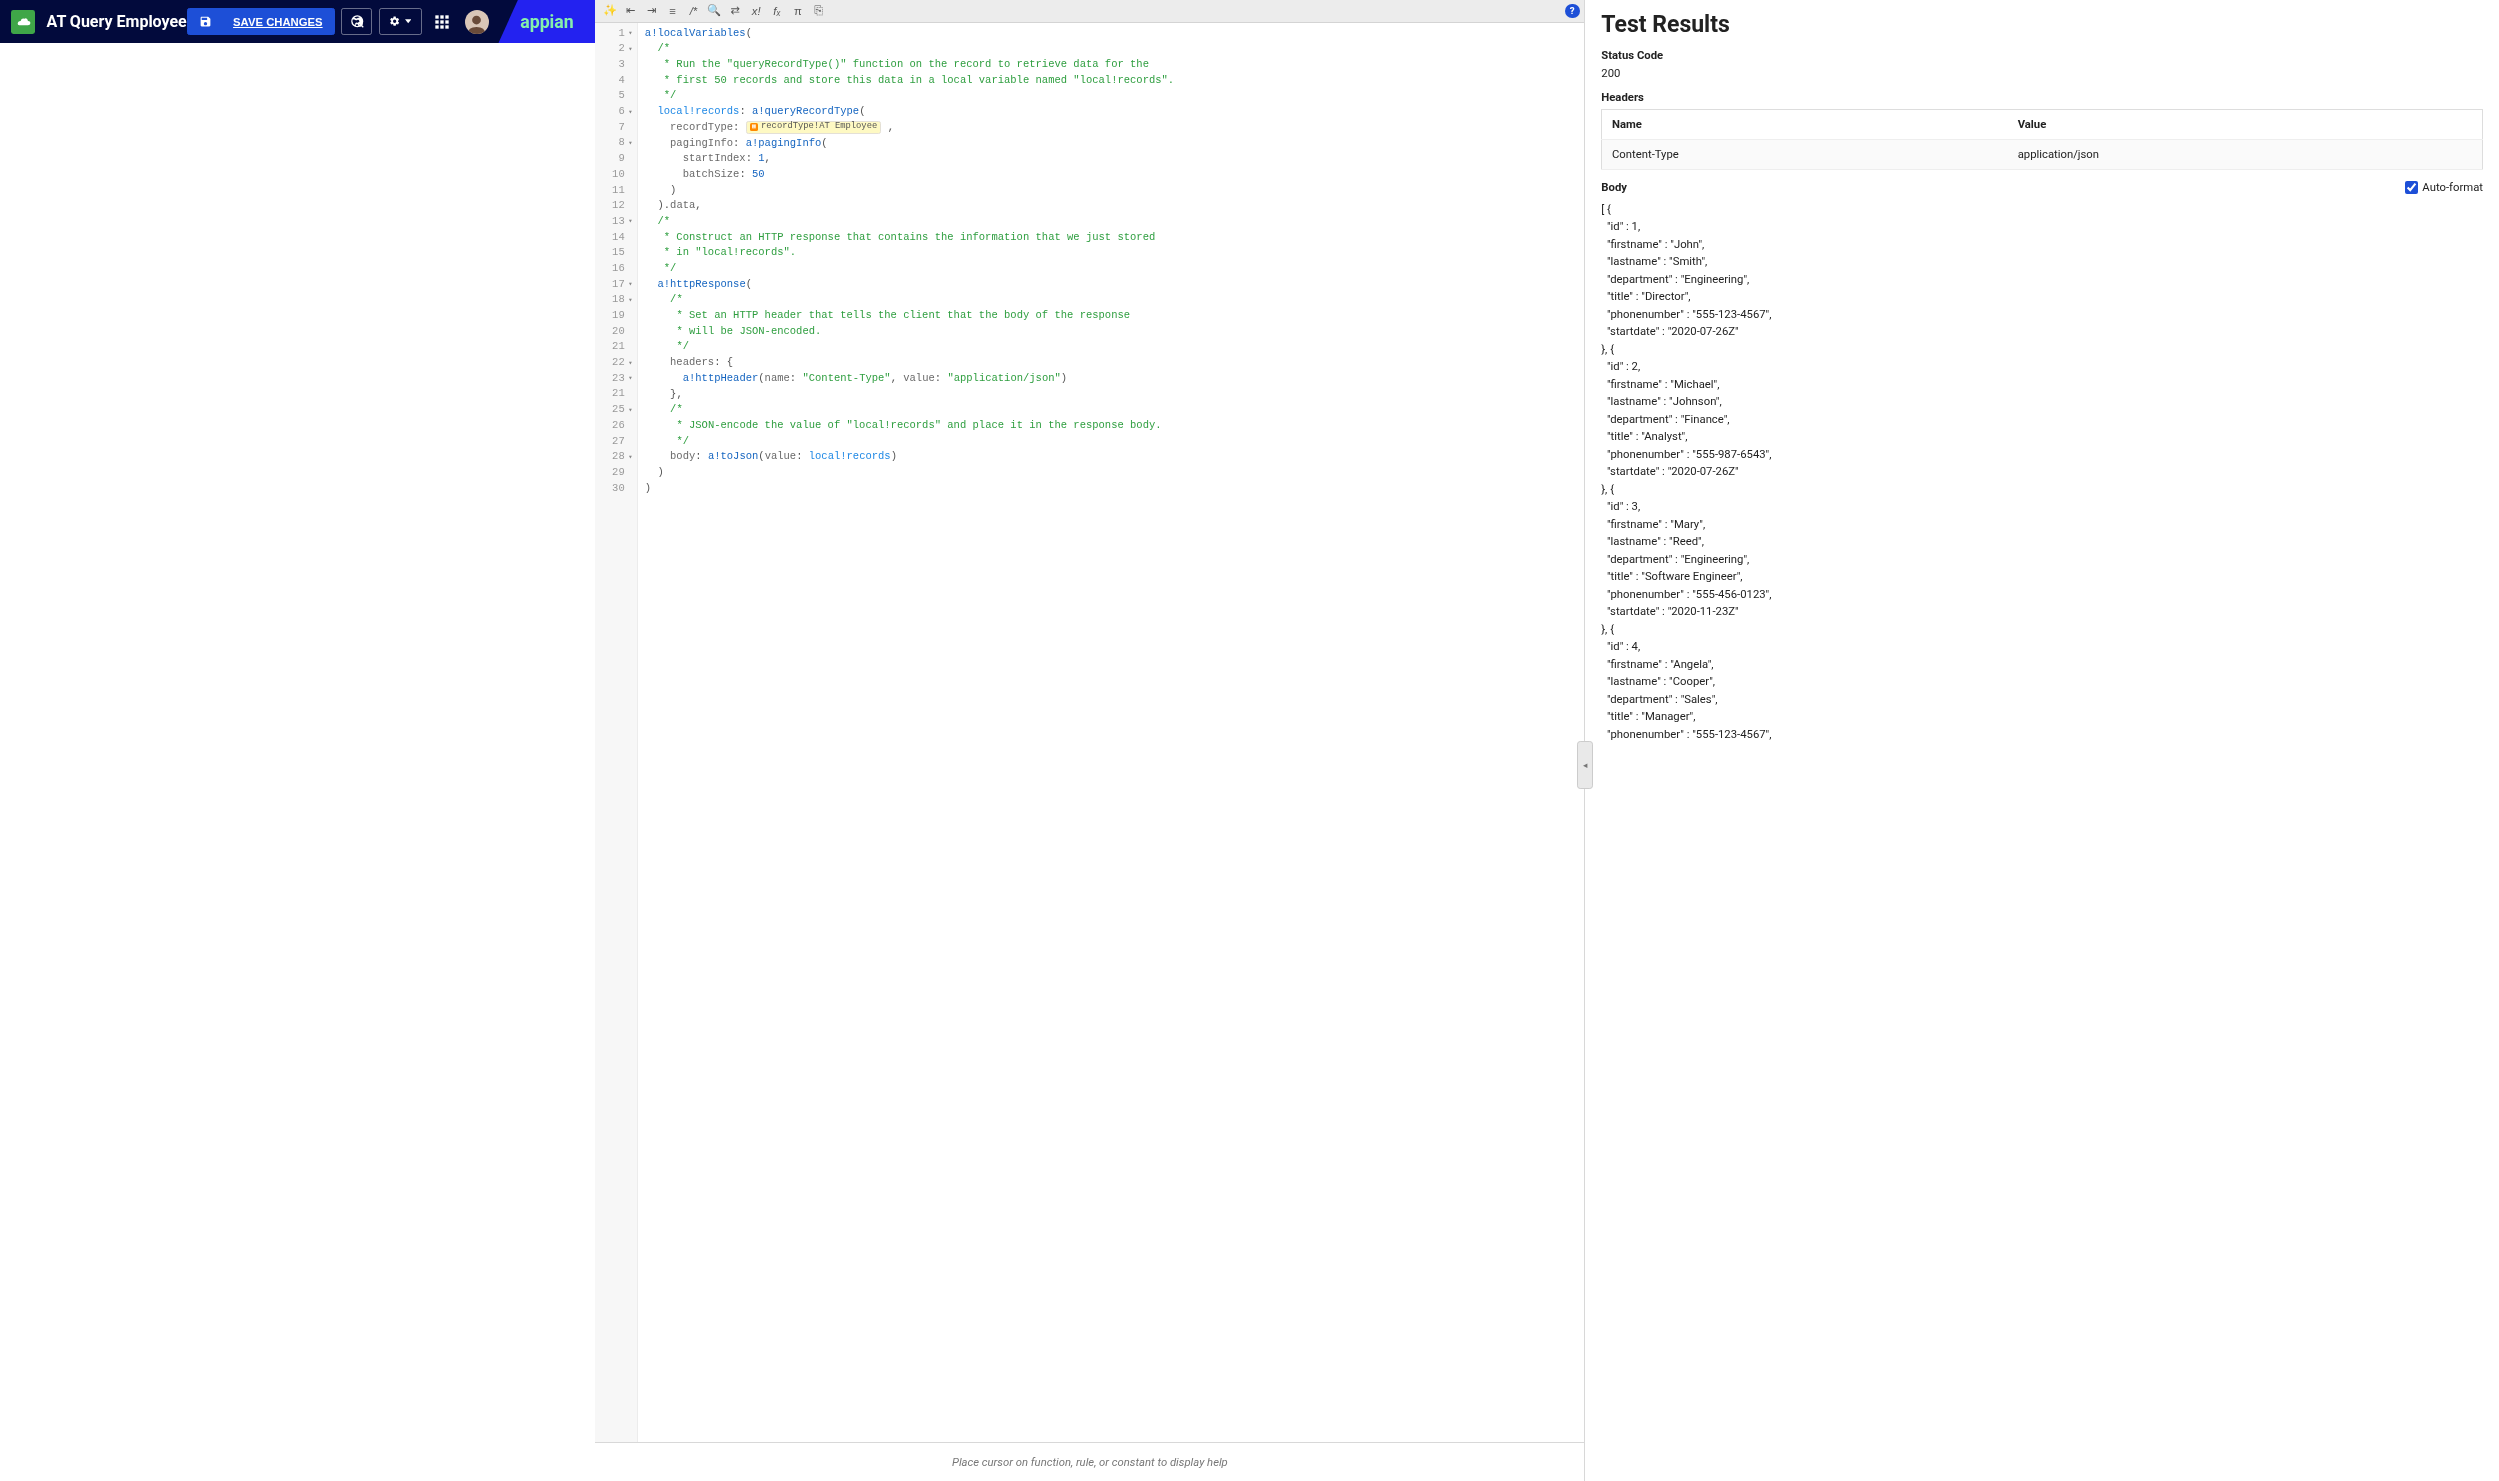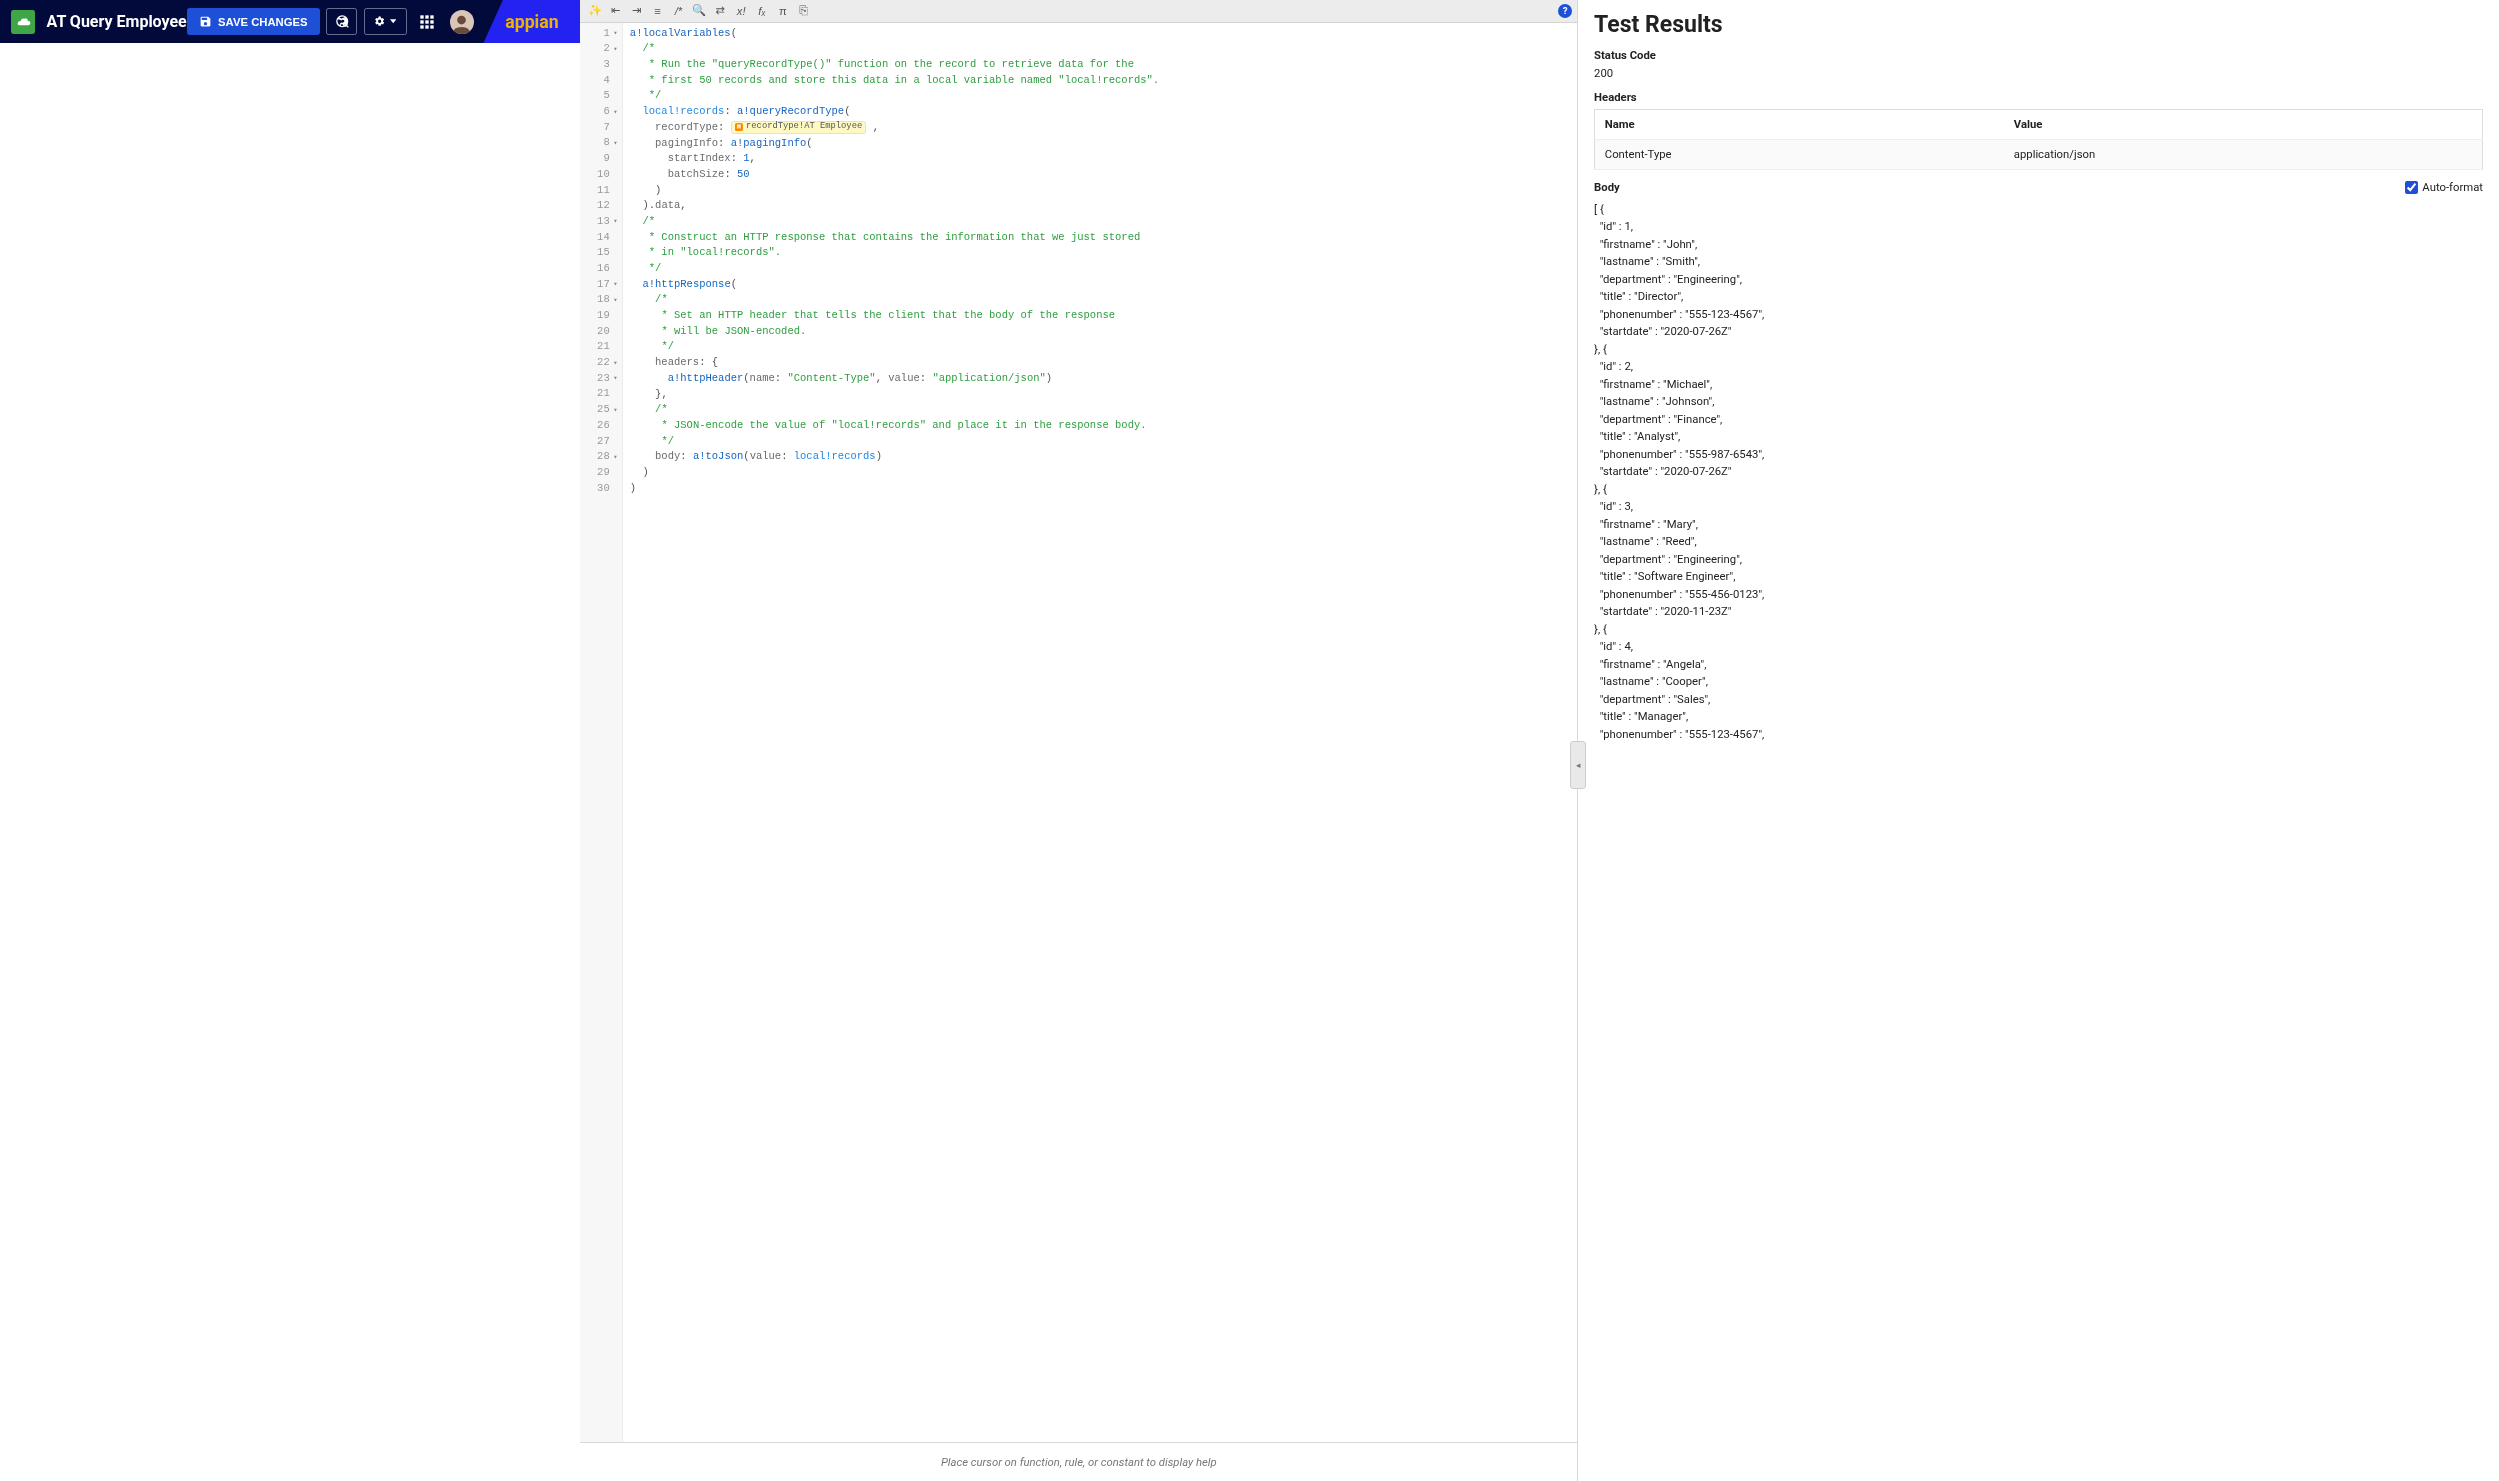--- a/index.html
+++ b/index.html
@@ -5,31 +5,31 @@
   * { box-sizing: border-box; margin: 0; padding: 0; }
   html, body { width: 100%; height: 100%; font-family: -apple-system, BlinkMacSystemFont, "Segoe UI", Roboto, Helvetica, Arial, sans-serif; font-size: 11.3px; color: #222; background: #fff; overflow: hidden; }
   .app-root { display: flex; flex-direction: row; width: 100%; height: 100%; }
 
   
   .header { height: 43px; background: #020a3c; color: #fff; display: flex; align-items: center; padding-left: 11.3px; position: relative; }
   .app-icon { width: 24px; height: 24px; border-radius: 2.4px; background: #3fa648; display: flex; align-items: center; justify-content: center; margin-right: 11.3px; }
   .app-icon svg { width: 17.7px; height: 11.3px; fill: #fff; }
   .page-title { font-size: 16px; font-weight: 700; color: #fff; }
   .header-spacer { flex: 1; }
-  .btn-save { background: #1d4fd7; border: 0.8px solid #1d4fd7; color: #fff; height: 27px; padding: 0 11.3px; font-size: 11.3px; font-weight: 700; display: flex; align-items: center; gap: 6px; border-radius: 2.4px; cursor: pointer; }
+  .btn-save { background: #1d4fd7; border: 0.8px solid #1d4fd7; color: #fff; height: 27px; padding: 0 11.3px; font-size: 11.3px; font-weight: 700; display: flex; align-items: center; gap: 21px; border-radius: 2.4px; cursor: pointer; text-decoration: underline; }
   .btn-save svg { width: 13px; height: 13px; fill: #fff; }
   .hdr-btn { width: 31px; height: 27px; border: 0.8px solid rgba(255,255,255,0.4); background: transparent; display: flex; align-items: center; justify-content: center; color: #fff; border-radius: 2.4px; margin-left: 6.4px; cursor: pointer; }
   .hdr-btn svg { width: 14.5px; height: 14.5px; fill: #fff; }
   .hdr-btn.gear { width: 43px; }
   .hdr-icon-btn { width: 27px; height: 27px; background: transparent; border: none; display: flex; align-items: center; justify-content: center; color: #fff; margin-left: 6.4px; cursor: pointer; }
   .hdr-icon-btn svg { width: 16px; height: 16px; fill: #fff; }
   .avatar { width: 24px; height: 24px; border-radius: 50%; background: #d9c6b8; margin-left: 9.7px; margin-right: 9.7px; overflow: hidden; display: flex; align-items: flex-end; justify-content: center; }
   .avatar svg { width: 21px; height: 21px; fill: #6a4b3a; }
   .brand-wedge { width: 97px; height: 43px; background: #2322f0; clip-path: polygon(20% 0, 100% 0, 100% 100%, 0 100%); display: flex; align-items: center; justify-content: center; }
-  .brand-text { font-size: 17.7px; font-weight: 700; color: #eab308; letter-spacing: 0px; }
+  .brand-text { font-size: 17.7px; font-weight: 700; color: #86efac; letter-spacing: 0px; }
 
   
   .main { flex: 1; display: flex; overflow: hidden; position: relative; }
   .left { flex: 0 0 52%; display: flex; flex-direction: column; border-right: 0.8px solid #d8d8d8; overflow: hidden; }
   .right { flex: 1; overflow: auto; padding: 11.3px 16px 0 16px; }
 
   
   .toolbar { height: 22.5px; background: #ececec; border-bottom: 0.8px solid #d4d4d4; display: flex; align-items: center; padding: 0 4.8px; gap: 1.6px; }
   .tool-btn { width: 19.3px; height: 17.7px; display: flex; align-items: center; justify-content: center; color: #555; font-family: "Segoe UI Symbol", sans-serif; font-size: 11.3px; cursor: pointer; border-radius: 2.4px; }
   .tool-spacer { flex: 1; }

